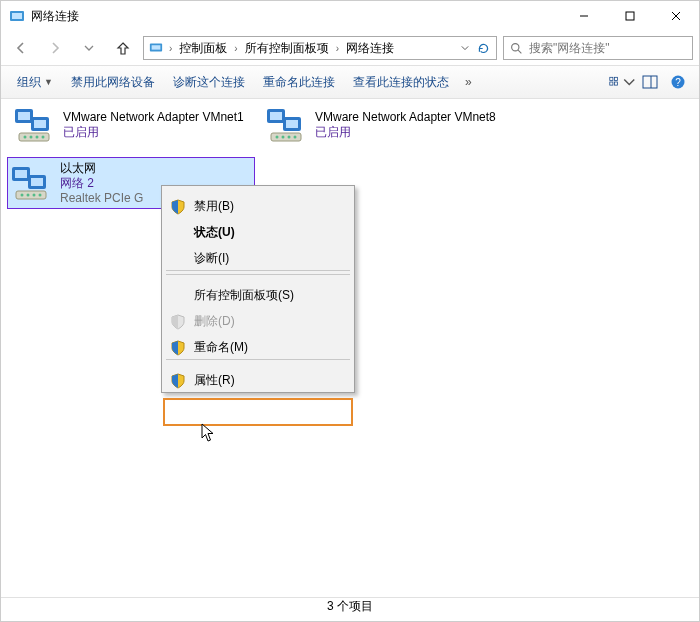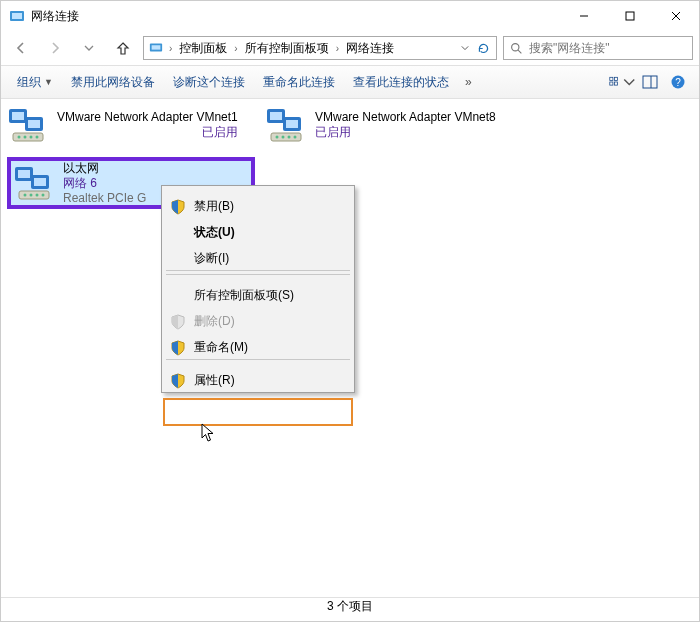--- a/index.html
+++ b/index.html
@@ -111,21 +111,21 @@
     position: absolute;
     width: 248px;
     height: 52px;
     display: flex;
     align-items: center;
     padding: 2px;
     gap: 6px;
   }
   .adapter.selected {
     background: #cce8ff;
-    border: 4px solid #6d28d9;
+    border: 1px solid #6d28d9;
   }
   .adapter .adicon { width: 44px; height: 44px; flex: 0 0 auto; }
   .adapter .texts { display:flex; flex-direction:column; line-height:1.25; overflow:hidden; }
   .adapter .line1 { color:#000; white-space:nowrap; overflow:hidden; text-overflow:ellipsis;}
   .adapter .line2 { color:#4c1d95; white-space:nowrap; overflow:hidden; text-overflow:ellipsis;}
   .adapter .line3 { color:#6d6d6d; white-space:nowrap; overflow:hidden; text-overflow:ellipsis;}
   
   .ctxmenu {
     position: absolute;
     left: 160px;
@@ -310,21 +310,21 @@
   <div class="tb-iconbtn">
     <svg viewBox="0 0 16 16">
         <circle cx="8" cy="8" r="6.5" fill="#2d7fd3"></circle>
         <text x="8" y="12" text-anchor="middle" font-size="10" fill="#fff" font-family="Arial">?</text>
       </svg>
   </div>
 </div>
 
 <div class="content">
 
-  <div class="adapter" style="left:4px; top:0px;text-align:right;">
+  <div class="adapter" style="left:10px; top:0px;">
     <span class="adicon">
       <svg viewBox="0 0 44 44">
           <rect x="2" y="6" width="18" height="14" rx="2" fill="#2e78c7"></rect>
           <rect x="5" y="9" width="12" height="8" fill="#bcdfff"></rect>
           <rect x="18" y="14" width="18" height="14" rx="2" fill="#2e78c7"></rect>
           <rect x="21" y="17" width="12" height="8" fill="#bcdfff"></rect>
           <rect x="6" y="30" width="30" height="8" rx="2" fill="#d7d7c8" stroke="#9a9a7e"></rect>
           <circle cx="12" cy="34" r="1.5" fill="#5b8"></circle>
           <circle cx="18" cy="34" r="1.5" fill="#5b8"></circle>
           <circle cx="24" cy="34" r="1.5" fill="#5b8"></circle>
@@ -366,21 +366,21 @@
           <rect x="21" y="17" width="12" height="8" fill="#bcdfff"></rect>
           <rect x="6" y="30" width="30" height="8" rx="2" fill="#d7d7c8" stroke="#9a9a7e"></rect>
           <circle cx="12" cy="34" r="1.5" fill="#5b8"></circle>
           <circle cx="18" cy="34" r="1.5" fill="#5b8"></circle>
           <circle cx="24" cy="34" r="1.5" fill="#5b8"></circle>
           <circle cx="30" cy="34" r="1.5" fill="#5b8"></circle>
         </svg>
     </span>
     <div class="texts">
       <span class="line1">以太网</span>
-      <span class="line2">网络 6</span>
+      <span class="line2">网络 2</span>
       <span class="line3">Realtek PCIe G</span>
     </div>
   </div>
 
 </div>
 
 <div class="ctxmenu">
   <div class="ctxitem">
     <span class="shield">
         <svg viewBox="0 0 16 16">

